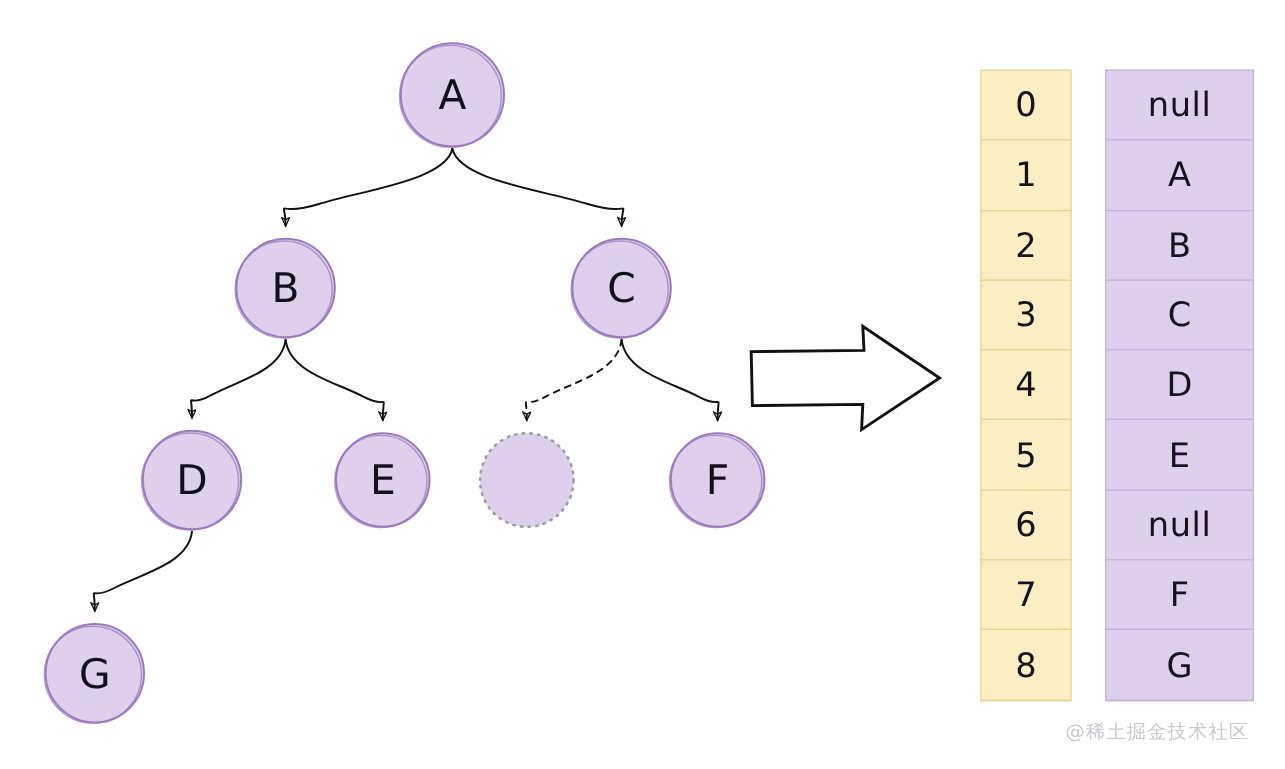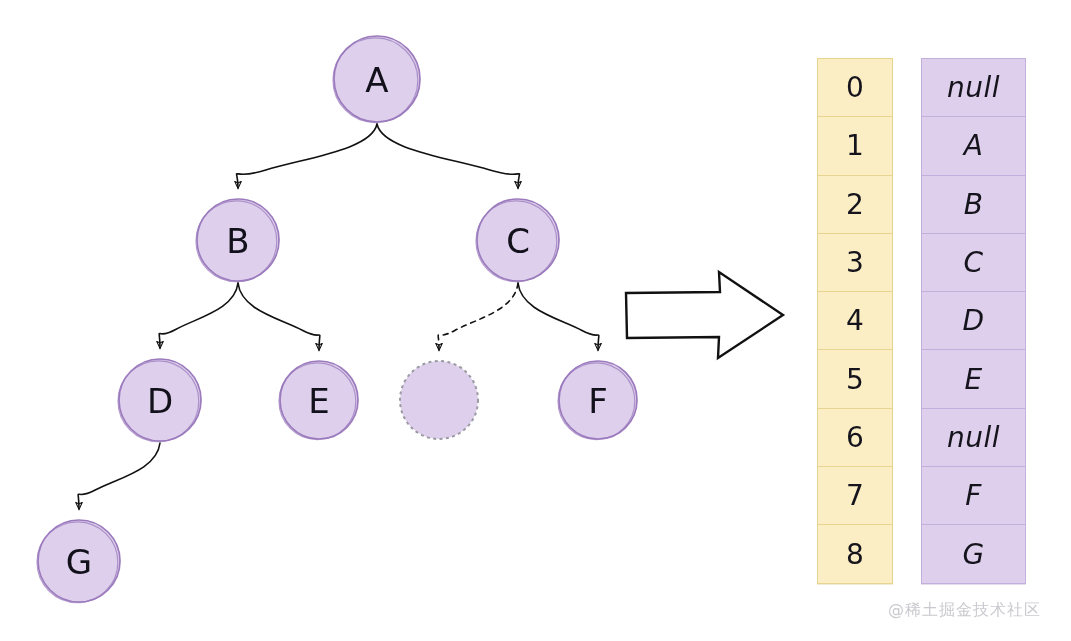--- a/index.html
+++ b/index.html
@@ -48,22 +48,21 @@
     top: 0;
     display: flex;
     flex-direction: column;
   }
   .col-index {
     left: 2px;
     width: 76px;
   }
   .col-value {
     left: 106px;
-    width: 105px;
-    font-style: italic;
+    width: 124px;
   }
   .cell {
     box-sizing: border-box;
     height: 59.3px;
     display: flex;
     align-items: center;
     justify-content: center;
     font-family: "DejaVu Sans", "Liberation Sans", sans-serif;
     font-size: 28px;
     color: #15131c;

